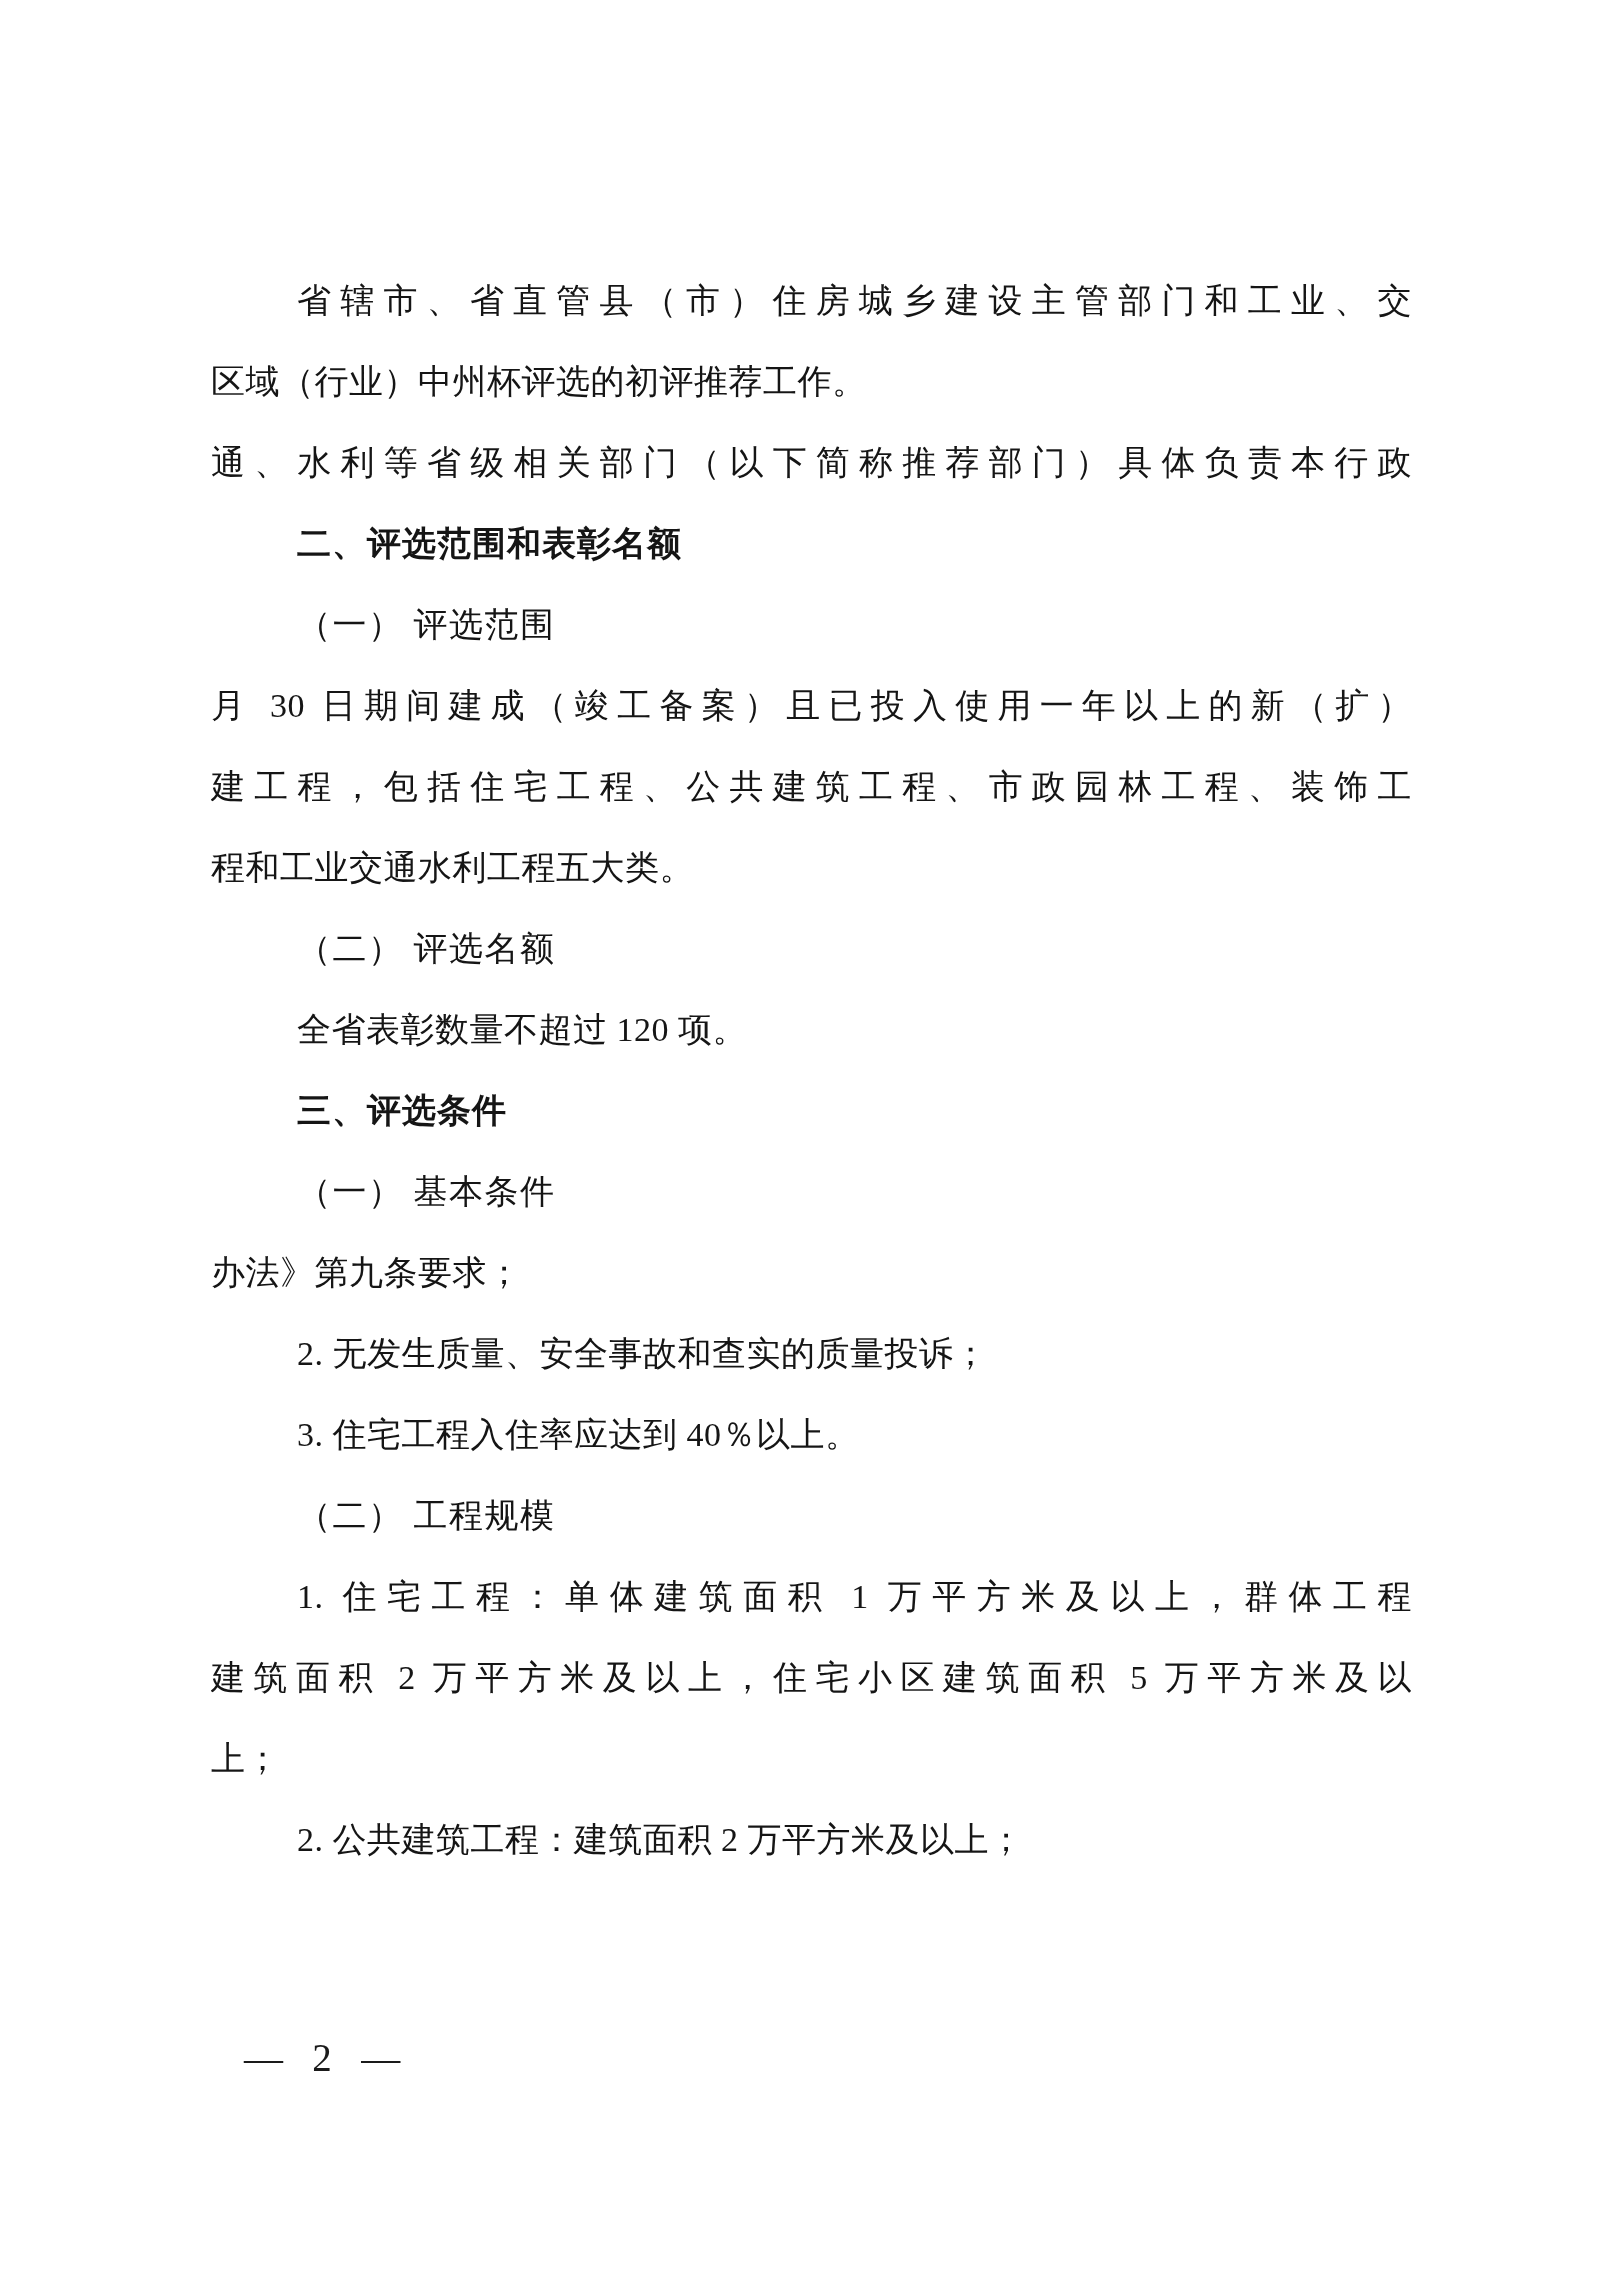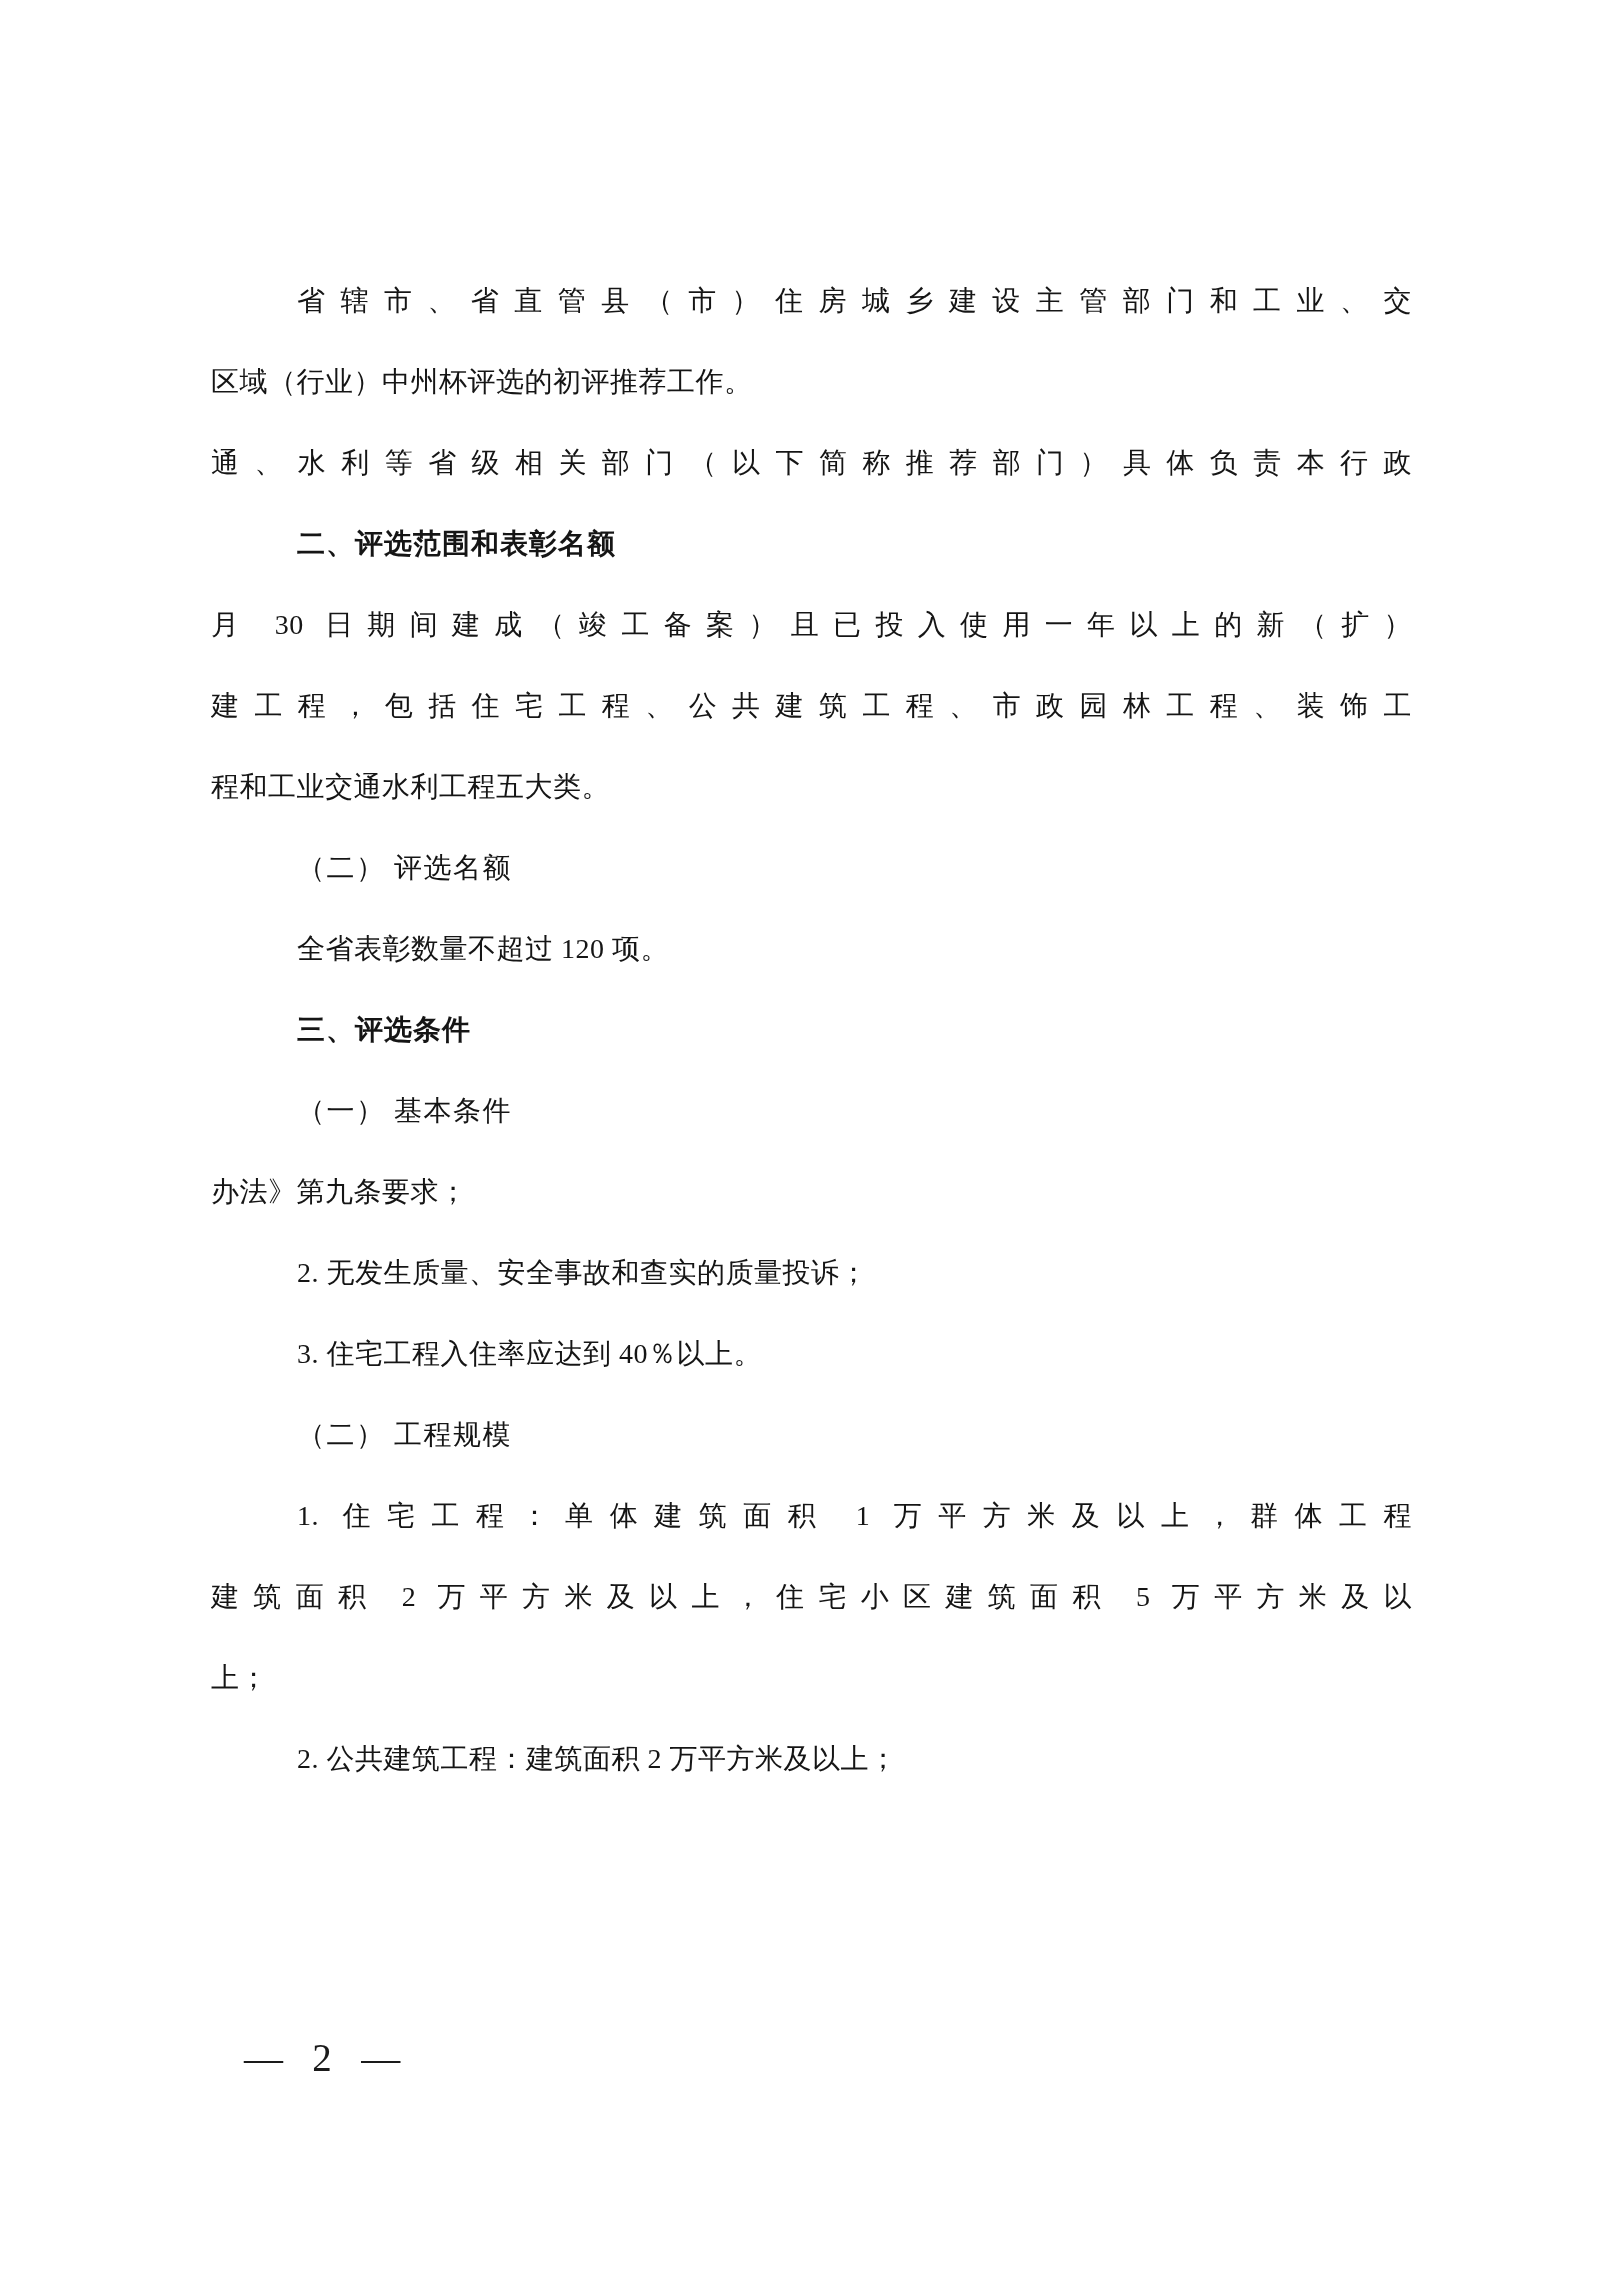--- a/index.html
+++ b/index.html
@@ -18,21 +18,21 @@
   }
   .doc {
     position: absolute;
     left: 211px;
     top: 260px;
     width: 1201px;
   }
   .line {
     height: 81px;
     line-height: 81px;
-    font-size: 28px;
+    font-size: 34px;
     letter-spacing: 0.5px;
     white-space: nowrap;
   }
   .line.fill {
     white-space: normal;
     text-align: justify;
     text-align-last: justify;
     overflow: hidden;
   }
   .line.indent {
@@ -60,20 +60,21 @@
 </style>
 </head>
 <body>
 
 <div class="page">
   <div class="doc">
       <div class="line body indent fill">省辖市、省直管县（市）住房城乡建设主管部门和工业、交</div>
       <div class="line body">区域（行业）中州杯评选的初评推荐工作。</div>
       <div class="line body fill">通、水利等省级相关部门（以下简称推荐部门）具体负责本行政</div>
       <div class="line heading indent">二、评选范围和表彰名额</div>
+      <div class="line subheading indent">（一） 评选范围</div>
       <div class="line body fill">月 30 日期间建成（竣工备案）且已投入使用一年以上的新（扩）</div>
       <div class="line body fill">建工程，包括住宅工程、公共建筑工程、市政园林工程、装饰工</div>
       <div class="line body">程和工业交通水利工程五大类。</div>
       <div class="line subheading indent">（二） 评选名额</div>
       <div class="line body indent">全省表彰数量不超过 120 项。</div>
       <div class="line heading indent">三、评选条件</div>
       <div class="line subheading indent">（一） 基本条件</div>
       <div class="line body">办法》第九条要求；</div>
       <div class="line body indent">2. 无发生质量、安全事故和查实的质量投诉；</div>
       <div class="line body indent">3. 住宅工程入住率应达到 40％以上。</div>

